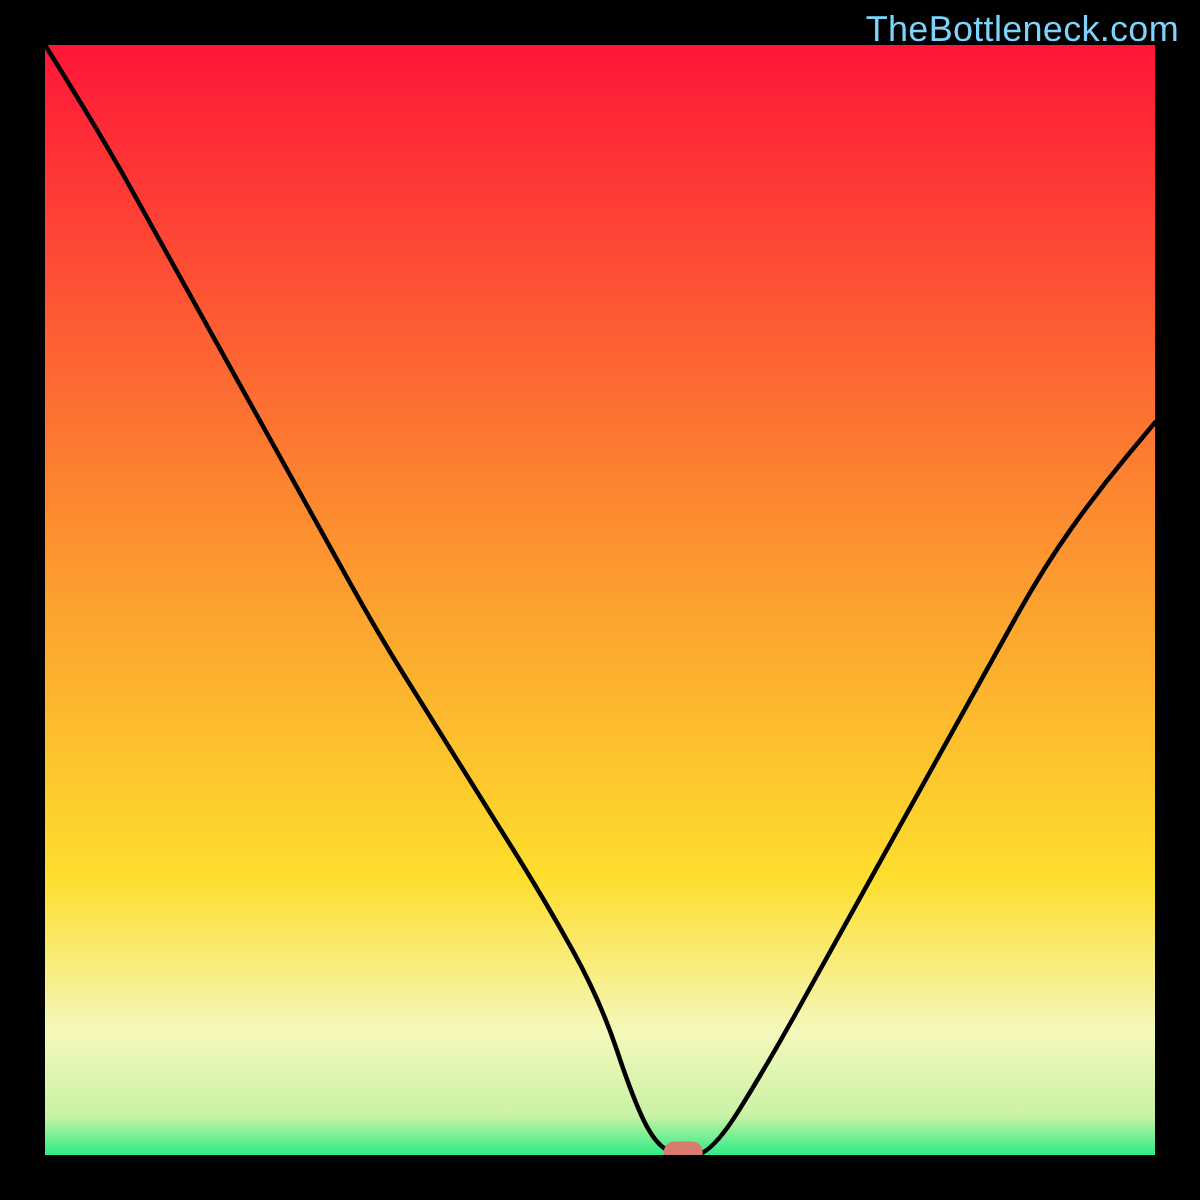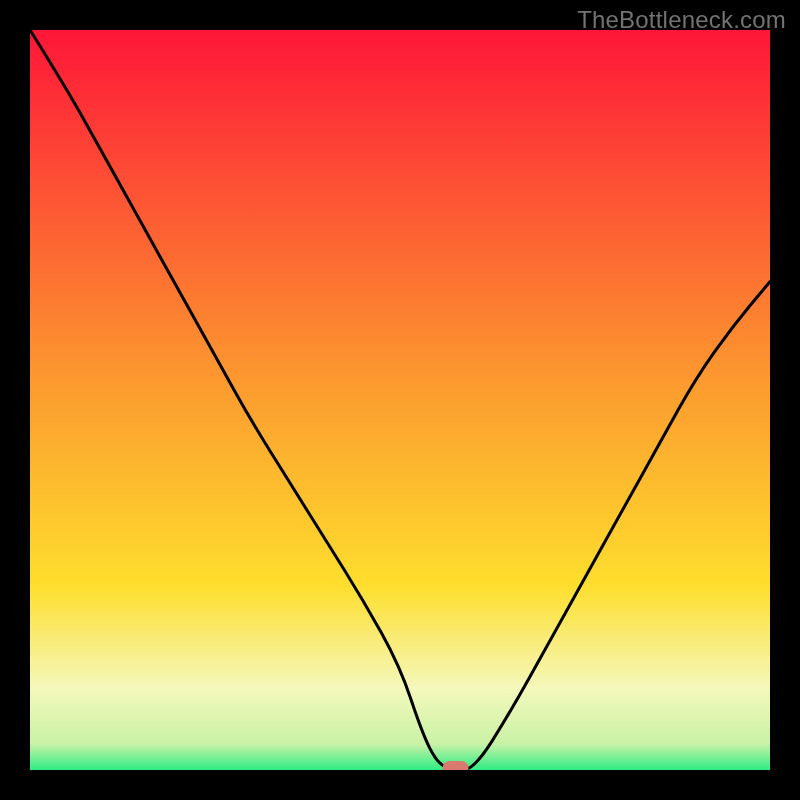--- a/index.html
+++ b/index.html
@@ -16,21 +16,21 @@
     top: 0;
     left: 0;
     width: 800px;
     height: 800px;
     box-sizing: border-box;
   }
   .watermark {
     position: absolute;
     top: 6px;
     right: 14px;
-    color: #737373;
+    color: #7dd3fc;
     font-size: 24px;
     font-weight: 500;
     letter-spacing: 0.2px;
     user-select: none;
   }
   .plot {
     position: absolute;
     top: 30px;
     left: 30px;
     width: 740px;

